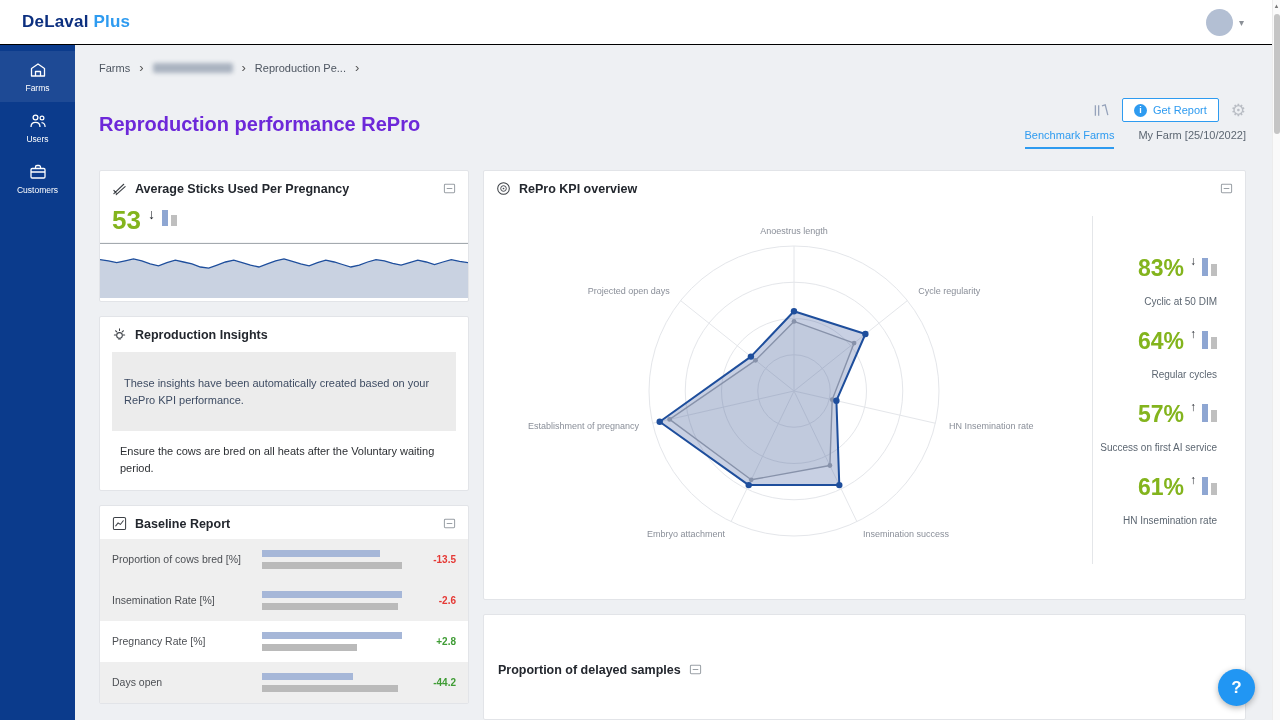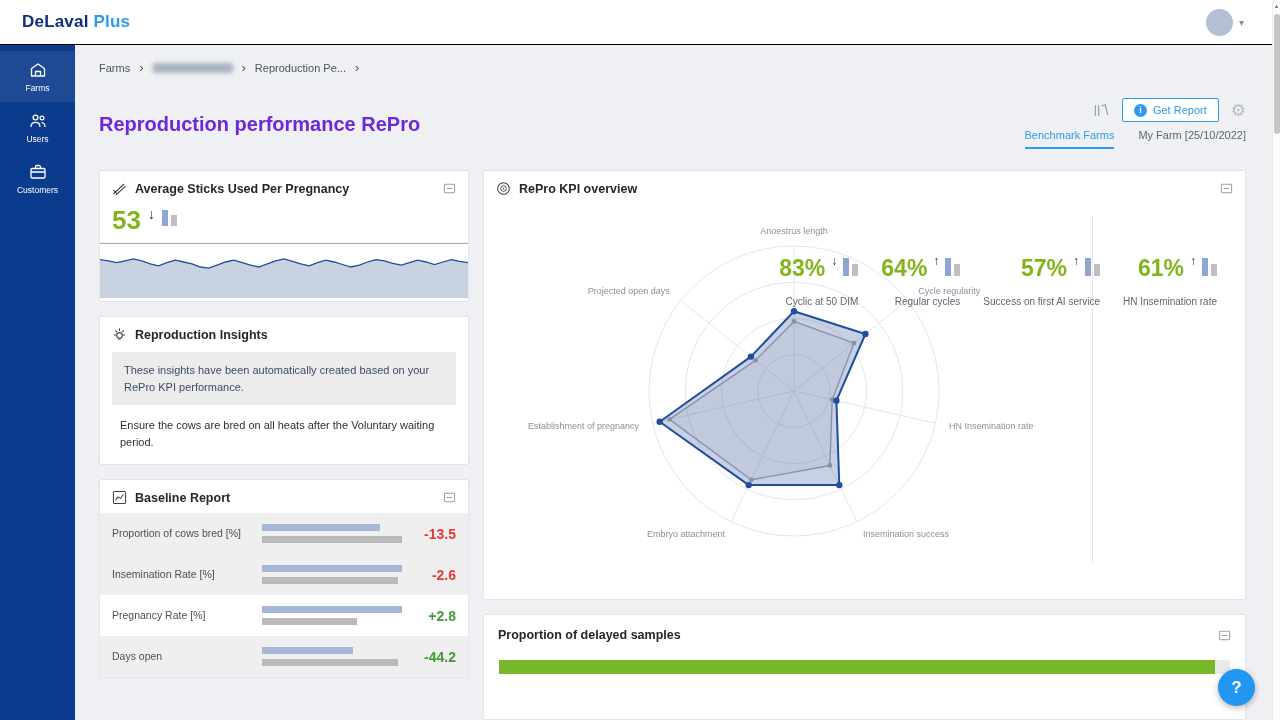--- a/index.html
+++ b/index.html
@@ -46,50 +46,50 @@
 .card-sticks{height:132px;flex:none}
 .big-row{display:flex;align-items:center;gap:7px;padding:0 12px;height:32px}
 .big-val{font-size:26px;font-weight:bold;color:#83b41d;line-height:1}
 .trend-big{font-size:14px;font-weight:bold;color:#23272e;transform:translateY(-6px)}
 .mini-bars{display:inline-flex;align-items:flex-end;gap:3px;transform:translateY(-2px)}
 .mb{display:inline-block;width:6px}
 .mb.b{height:16px;background:#8ea6d2}
 .mb.g{height:11px;background:#bfbfbf}
 .spark{display:block;width:100%;height:62px}
 
-.note-box{margin:2px 12px 10px;background:#ececec;color:#3e4c63;font-size:11px;line-height:1.5;padding:10px 12px}
+.note-box{margin:2px 12px 10px;background:#ececec;color:#3e4c63;font-size:11px;line-height:1.5;padding:23px 12px}
 .ins-msg{margin:0 20px 14px;font-size:11px;color:#2c2f33;line-height:1.5;padding-top:2px}
 
 .b-row{display:flex;align-items:center;padding:6px 12px;min-height:41px}
 .b-row.alt{background:#efefef}
 .b-label{width:150px;font-size:10.5px;color:#4c4f54;line-height:1.3;padding-right:6px}
 .b-bars{flex:1;display:flex;flex-direction:column;gap:5px;padding-right:10px}
 .b-bar{height:7px}
 .b-bar.farm{background:#a6b7d8}
 .b-bar.bench{background:#bababa}
-.b-val{width:44px;text-align:right;font-size:14px;font-weight:bold}
+.b-val{width:44px;text-align:right;font-size:10px;font-weight:bold}
 .b-val.bad{color:#e53935}
 .b-val.good{color:#3f9c35}
 
 .radar-card{position:relative;height:430px;flex:none;overflow:hidden}
 .radar-svg{position:absolute;left:20px;top:30px;width:580px;height:380px}
 .radar-svg text{font-family:"Liberation Sans",sans-serif}
 .vdiv{position:absolute;left:608px;top:45px;bottom:35px;width:1px;background:#e4e6e9}
-.kpi-list{position:absolute;right:28px;top:86px;display:flex;flex-direction:row;gap:23px;align-items:flex-end}
+.kpi-list{position:absolute;right:28px;top:86px;display:flex;flex-direction:column;gap:23px;align-items:flex-end}
 .kpi-item{display:flex;flex-direction:column;align-items:flex-end}
 .kpi-row{display:flex;align-items:flex-start;gap:6px}
 .kpi-val{font-size:23px;font-weight:bold;color:#83b41d;line-height:1}
 .kpi-arrow{font-size:12px;font-weight:bold;color:#23272e;margin-top:-3px}
 .kpi-bars{display:inline-flex;align-items:flex-end;gap:3px;margin-top:1px}
 .kb{display:inline-block;width:6px}
 .kb.b{height:18px;background:#8ea6d2}
 .kb.g{height:12px;background:#bfbfbf}
 .kpi-label{font-size:10px;color:#5d6772;margin-top:16px}
 
-.delayed-card{flex:1;display:flex;flex-direction:column;overflow:hidden}
+.delayed-card{flex:1;display:flex;flex-direction:row;overflow:hidden}
 .delayed-card header{padding:13px 14px 8px}
 .track{margin:10px 15px 0;height:14px;background:#e8eaed}
 .fill{height:100%;background:#76b82a;width:0}
 
 .fab{position:absolute;right:25px;bottom:14px;width:37px;height:37px;border-radius:50%;background:#2196f3;color:#fff;font-size:17px;font-weight:bold;display:flex;align-items:center;justify-content:center;box-shadow:0 2px 6px rgba(0,0,0,.3);cursor:pointer;z-index:6}
 .scrollbar{position:absolute;top:0;right:0;width:8px;bottom:0;background:#fafafa;border-left:1px solid #ececec;z-index:7}
 .sb-arrow{position:absolute;top:3px;left:0;right:0;text-align:center;font-size:6px;color:#777}
 .sb-thumb{position:absolute;top:14px;left:1px;width:6px;height:120px;background:#c5c5c5;border-radius:3px}
 </style>
 </head>

